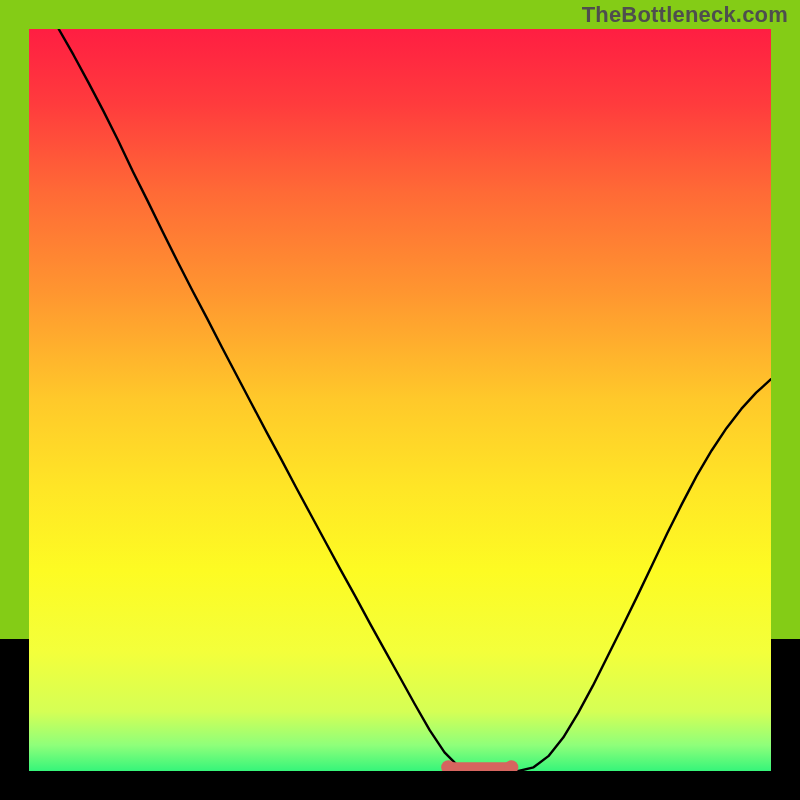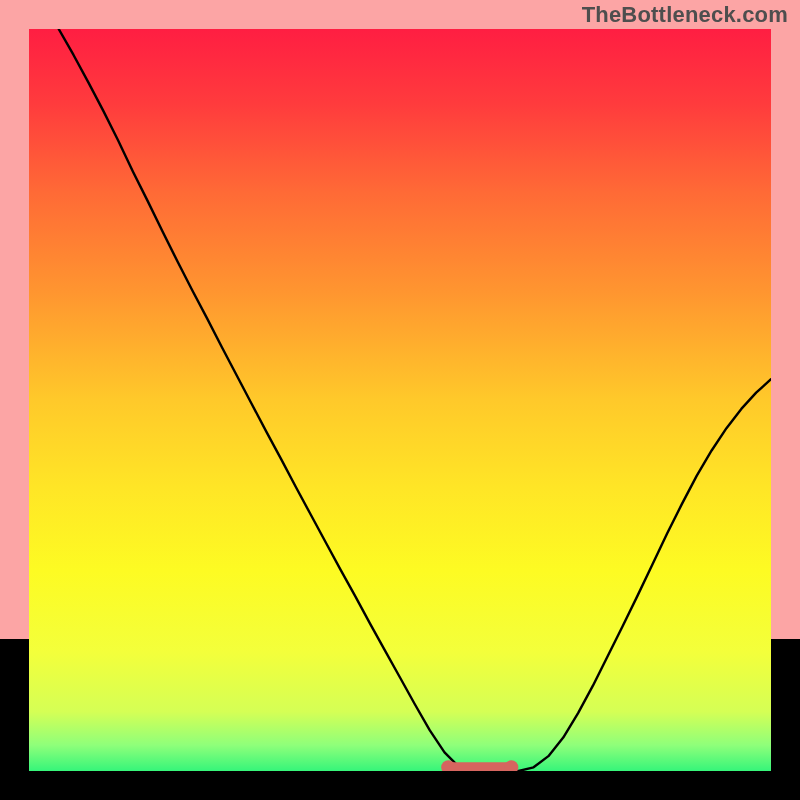--- a/index.html
+++ b/index.html
@@ -8,21 +8,21 @@
     width: 800px;
     height: 800px;
     background: #000;
     font-family: Arial, Helvetica, sans-serif;
     overflow: hidden;
   }
   .frame {
     position: relative;
     width: 800px;
     height: 639px;
-    background: #fca5a5;
+    background: #84cc16;
   }
   .watermark {
     position: absolute;
     top: 2px;
     right: 12px;
     font-size: 22px;
     font-weight: 600;
     color: #4e4e4e;
     letter-spacing: 0.2px;
   }

